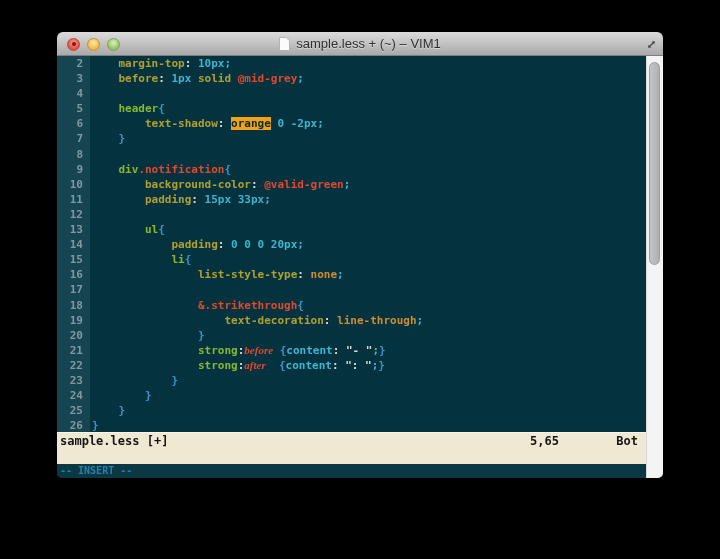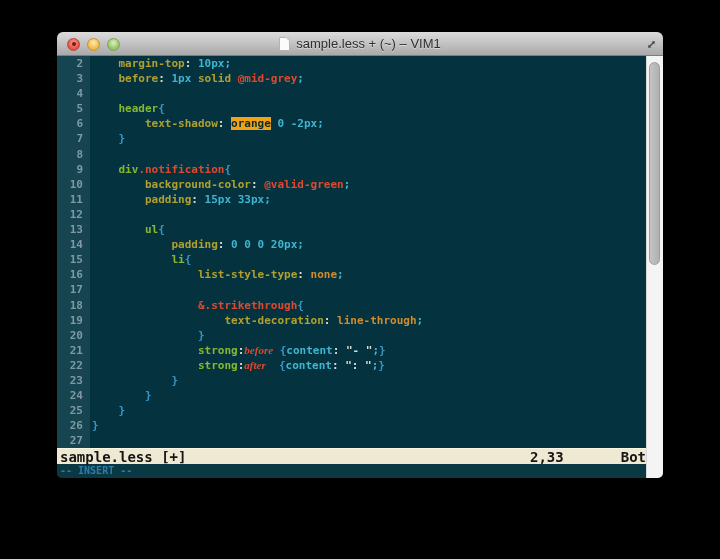--- a/index.html
+++ b/index.html
@@ -64,27 +64,27 @@
   .tk-pp { color: var(--prop); }
   .tk-vv { color: var(--value); }
   .tk-br { color: var(--brace); }
   .tk-se { color: var(--selector); }
   .tk-rd { color: var(--red); margin-top: 36px; }
   .tk-rdi { color: var(--red); font-style: italic; font-family: Liberation Serif, serif; }
   .tk-or { color: var(--orangeword); }
   .tk-hl { background: var(--hlbg); color: var(--hlfg); }
 
   .statusbar {
-    position: relative; height: 16px; background: var(--statusbg);
-    color: #151515; font-size: 14px; font-weight: bold; line-height: 16px;
+    position: relative; height: 32px; background: var(--statusbg);
+    color: #151515; font-size: 12px; font-weight: bold; line-height: 16px;
     border-top: 1px solid #faf6e6;
   }
   .sb-file { position: absolute; left: 3px; top: 0; }
   .sb-ruler { position: absolute; left: 473px; top: 0; }
-  .sb-pos { position: absolute; right: 0; top: 0; }
+  .sb-pos { position: absolute; right: 8px; top: 0; }
 
   .cmdline {
     height: 14px; background: var(--cmdbg);
     color: var(--insert); font-size: 10px; font-weight: bold; line-height: 14px;
     padding-left: 3px;
   }
 
   
   .scrollbar {
     flex: 0 0 17px; position: relative;
@@ -224,21 +224,21 @@
             <span class="ct"><span class="tk-br">}</span></span>
           </div>
           <div class="code-row">
             <span class="ln">27</span>
             <span class="ct"></span>
           </div>
         </div>
 
       <div class="statusbar">
         <span class="sb-file">sample.less [+]</span>
-        <span class="sb-ruler">2,33</span>
+        <span class="sb-ruler">5,65</span>
         <span class="sb-pos">Bot</span>
       </div>
 
       <div class="cmdline">
         <span>-- INSERT --</span>
       </div>
     </div>
 
     <div class="scrollbar">
       <div class="scroll-thumb"></div>

